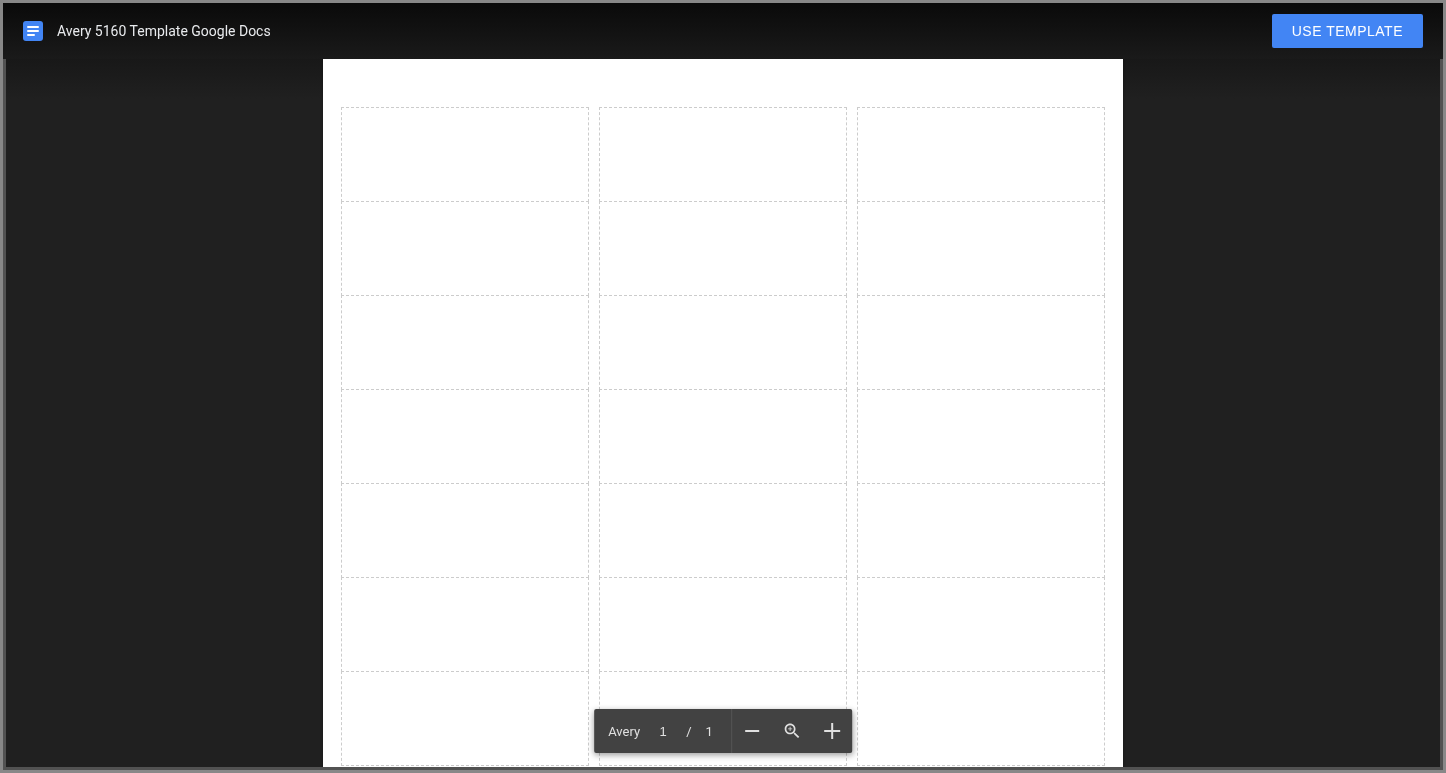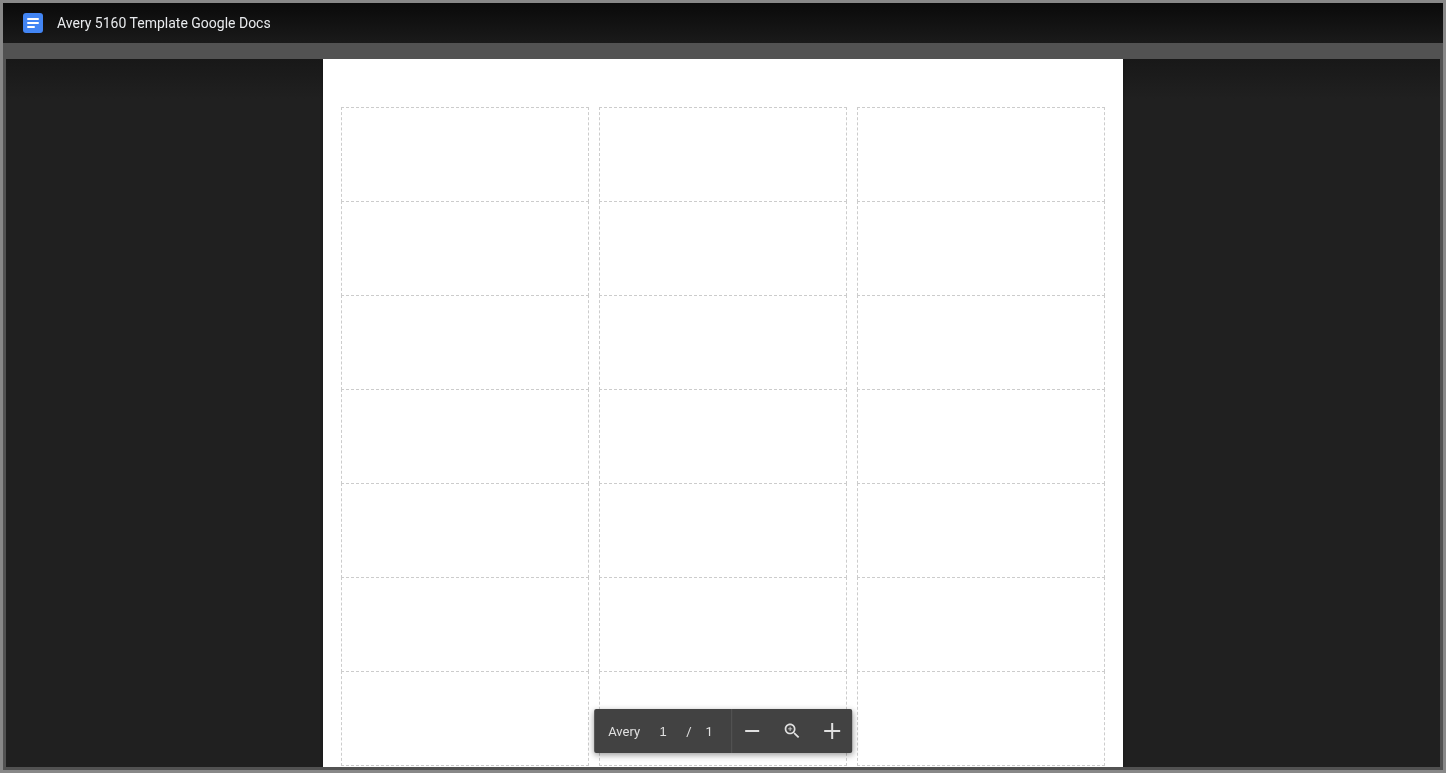--- a/index.html
+++ b/index.html
@@ -12,21 +12,21 @@
       font-family: 'Roboto', Arial, sans-serif;
       background: #525252;
       width: 1446px;
       height: 773px;
       overflow: hidden;
       position: relative;
       border: 3px solid #888;
     }
 
     .header {
-      height: 40px;
+      height: 56px;
       background: linear-gradient(to bottom, #0a0a0a, #1a1a1a);
       display: flex;
       align-items: center;
       justify-content: space-between;
       padding: 0 20px;
     }
 
     .header-left {
       display: flex;
       align-items: center;
@@ -214,20 +214,21 @@
 
 <div class="header">
   <div class="header-left">
     <div class="docs-icon">
       <div class="docs-icon-line"></div>
       <div class="docs-icon-line"></div>
       <div class="docs-icon-line"></div>
     </div>
     <div class="doc-title">Avery 5160 Template Google Docs</div>
   </div>
+  <button class="use-template-btn">USE TEMPLATE</button>
 </div>
 
 <div class="viewer-area">
   <div class="document-page">
     <div class="label-grid">
       <div class="label-cell"></div>
       <div class="label-cell"></div>
       <div class="label-cell"></div>
       <div class="label-cell"></div>
       <div class="label-cell"></div>

